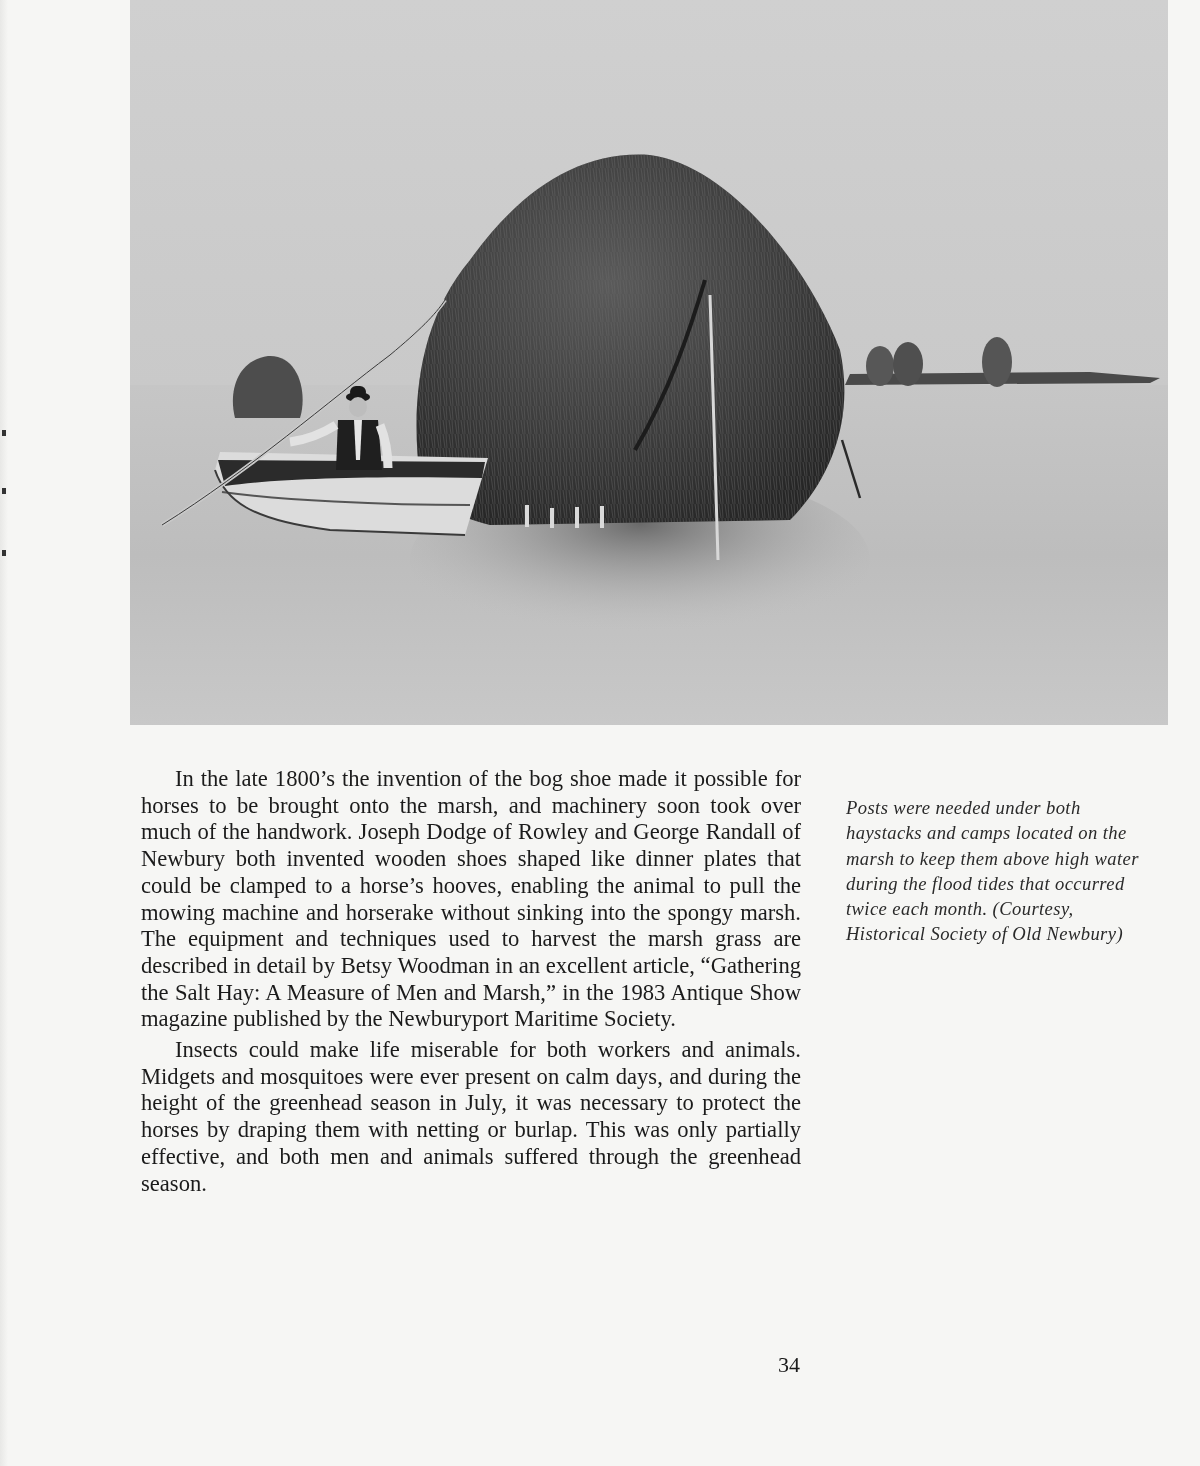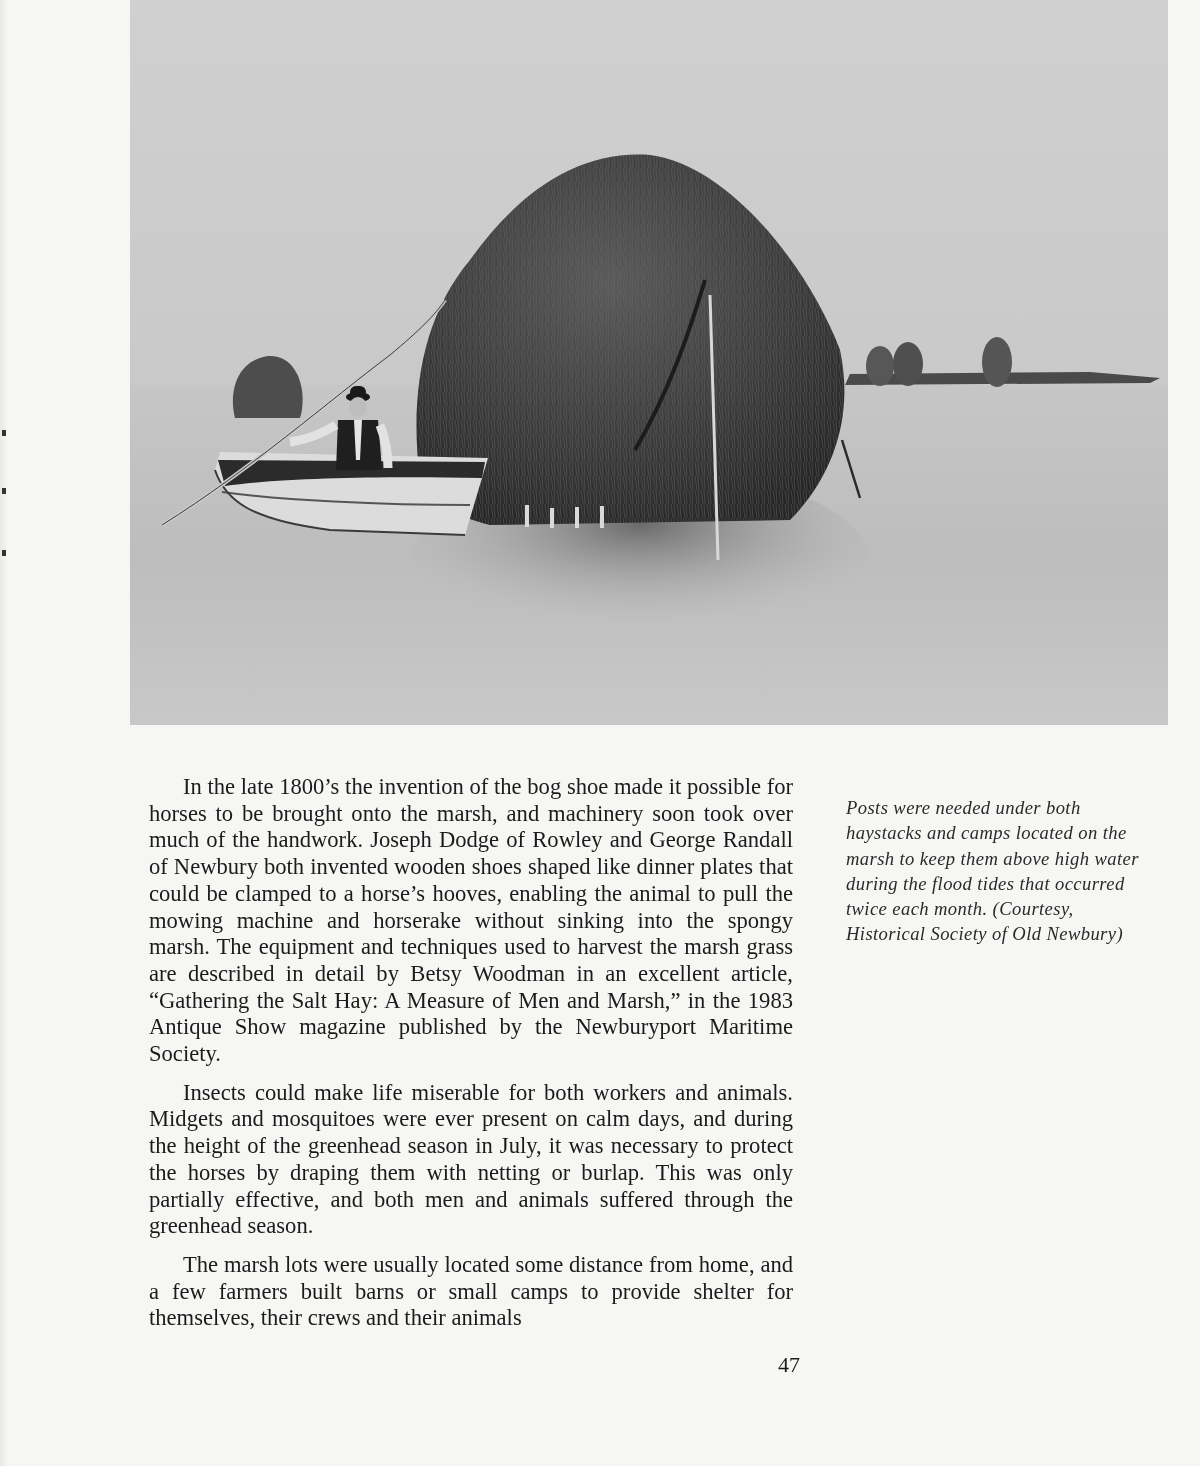--- a/index.html
+++ b/index.html
@@ -13,21 +13,21 @@
   .edge-mark { position: absolute; left: 2px; width: 4px; height: 6px; background: #333; }
   .photo {
     position: absolute; left: 130px; top: 0; width: 1038px; height: 725px;
     overflow: hidden; background: #cfcfcf;
   }
   .photo svg { display: block; }
   .body-text {
     position: absolute; left: 137px; top: 762px; width: 668px;
     font-size: 22.6px; line-height: 26.7px; text-align: justify;
   }
-  .body-text p { margin: 12px; text-indent: 34px; }
+  .body-text p { margin: 4px; text-indent: 34px; }
   .caption {
     position: absolute; left: 846px; top: 763px; width: 310px;
     font-style: italic; font-size: 18.6px; line-height: 25.3px; color: #2a2a2a;
     letter-spacing: 0.4px;
     margin-top: 32px;
   }
   .page-number {
     position: absolute; left: 778px; top: 1352px; font-size: 22px; color: #1b1b1b;
   }
 </style>
@@ -113,18 +113,17 @@
       <rect x="420" y="508" width="4" height="20"></rect>
       <rect x="445" y="507" width="4" height="21"></rect>
       <rect x="470" y="506" width="4" height="22"></rect>
     </g>
   </svg>
 </div>
 
 <div class="body-text">
   <p>In the late 1800’s the invention of the bog shoe made it possible for horses to be brought onto the marsh, and machinery soon took over much of the handwork. Joseph Dodge of Rowley and George Randall of Newbury both invented wooden shoes shaped like dinner plates that could be clamped to a horse’s hooves, enabling the animal to pull the mowing machine and horserake without sinking into the spongy marsh. The equipment and techniques used to harvest the marsh grass are described in detail by Betsy Woodman in an excellent article, “Gathering the Salt Hay: A Measure of Men and Marsh,” in the 1983 Antique Show magazine published by the Newburyport Maritime Society.</p>
   <p>Insects could make life miserable for both workers and animals. Midgets and mosquitoes were ever present on calm days, and during the height of the greenhead season in July, it was necessary to protect the horses by draping them with netting or burlap. This was only partially effective, and both men and animals suffered through the greenhead season.</p>
-  <p>The marsh lots were usually located some distance from home, and a few farmers built barns or small camps to provide shelter for themselves, their crews and their animals</p>
 </div>
 
 <div class="caption">Posts were needed under both haystacks and camps located on the marsh to keep them above high water during the flood tides that occurred twice each month. (Courtesy, Historical Society of Old Newbury)</div>
 
-<div class="page-number">47</div>
+<div class="page-number">34</div>
 
 </body></html>

